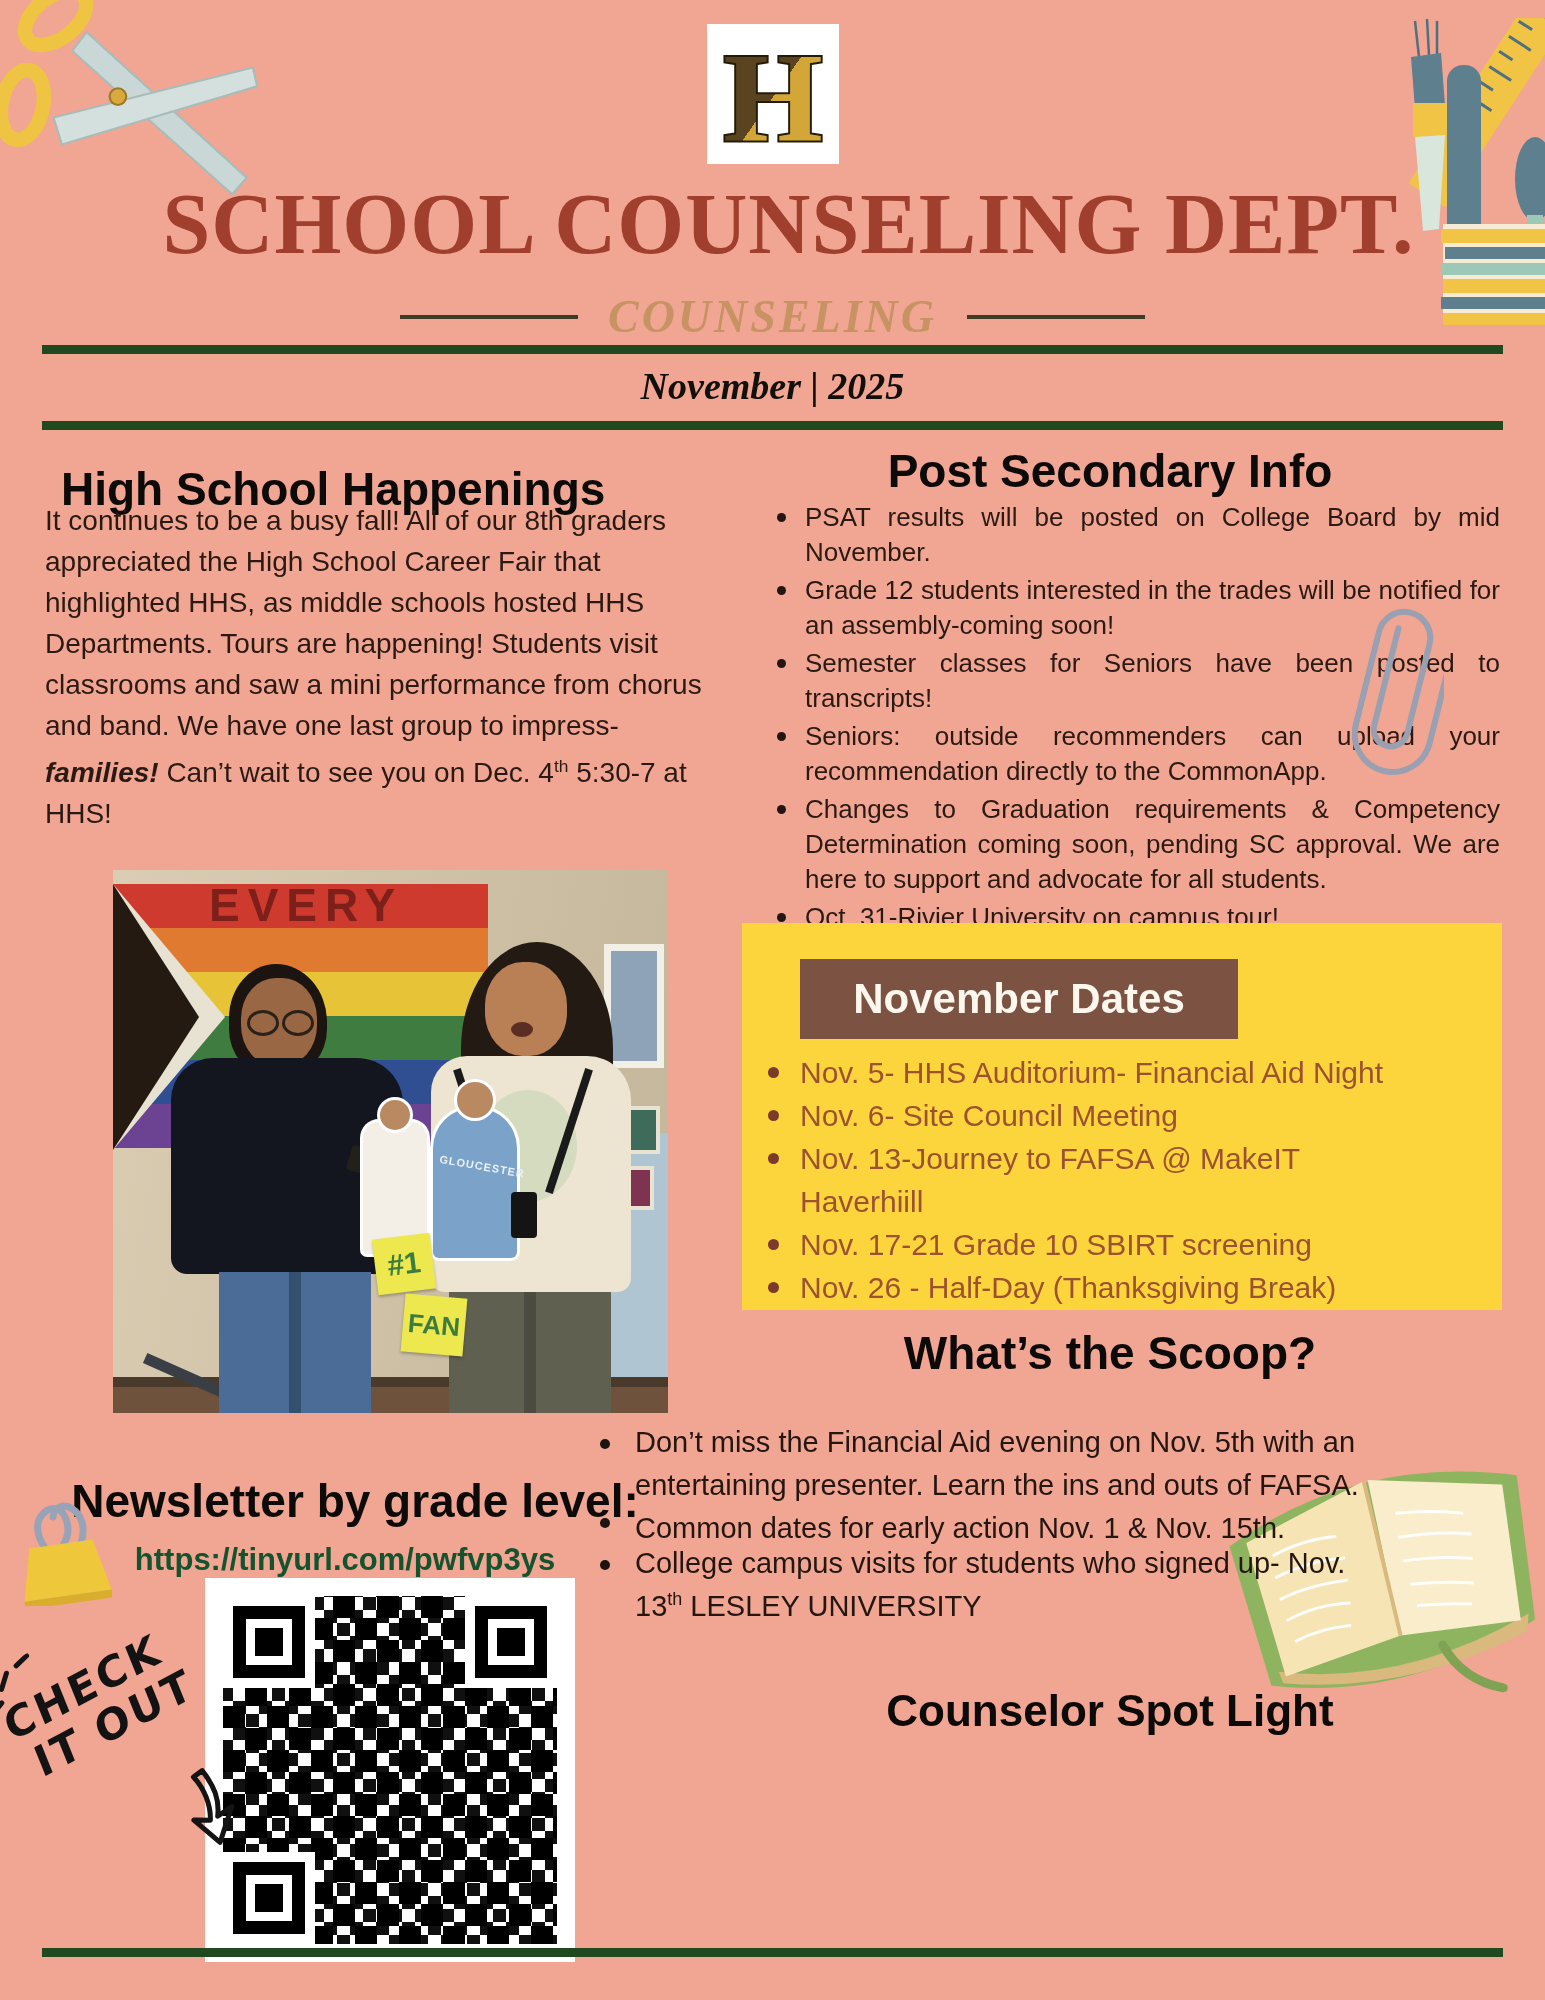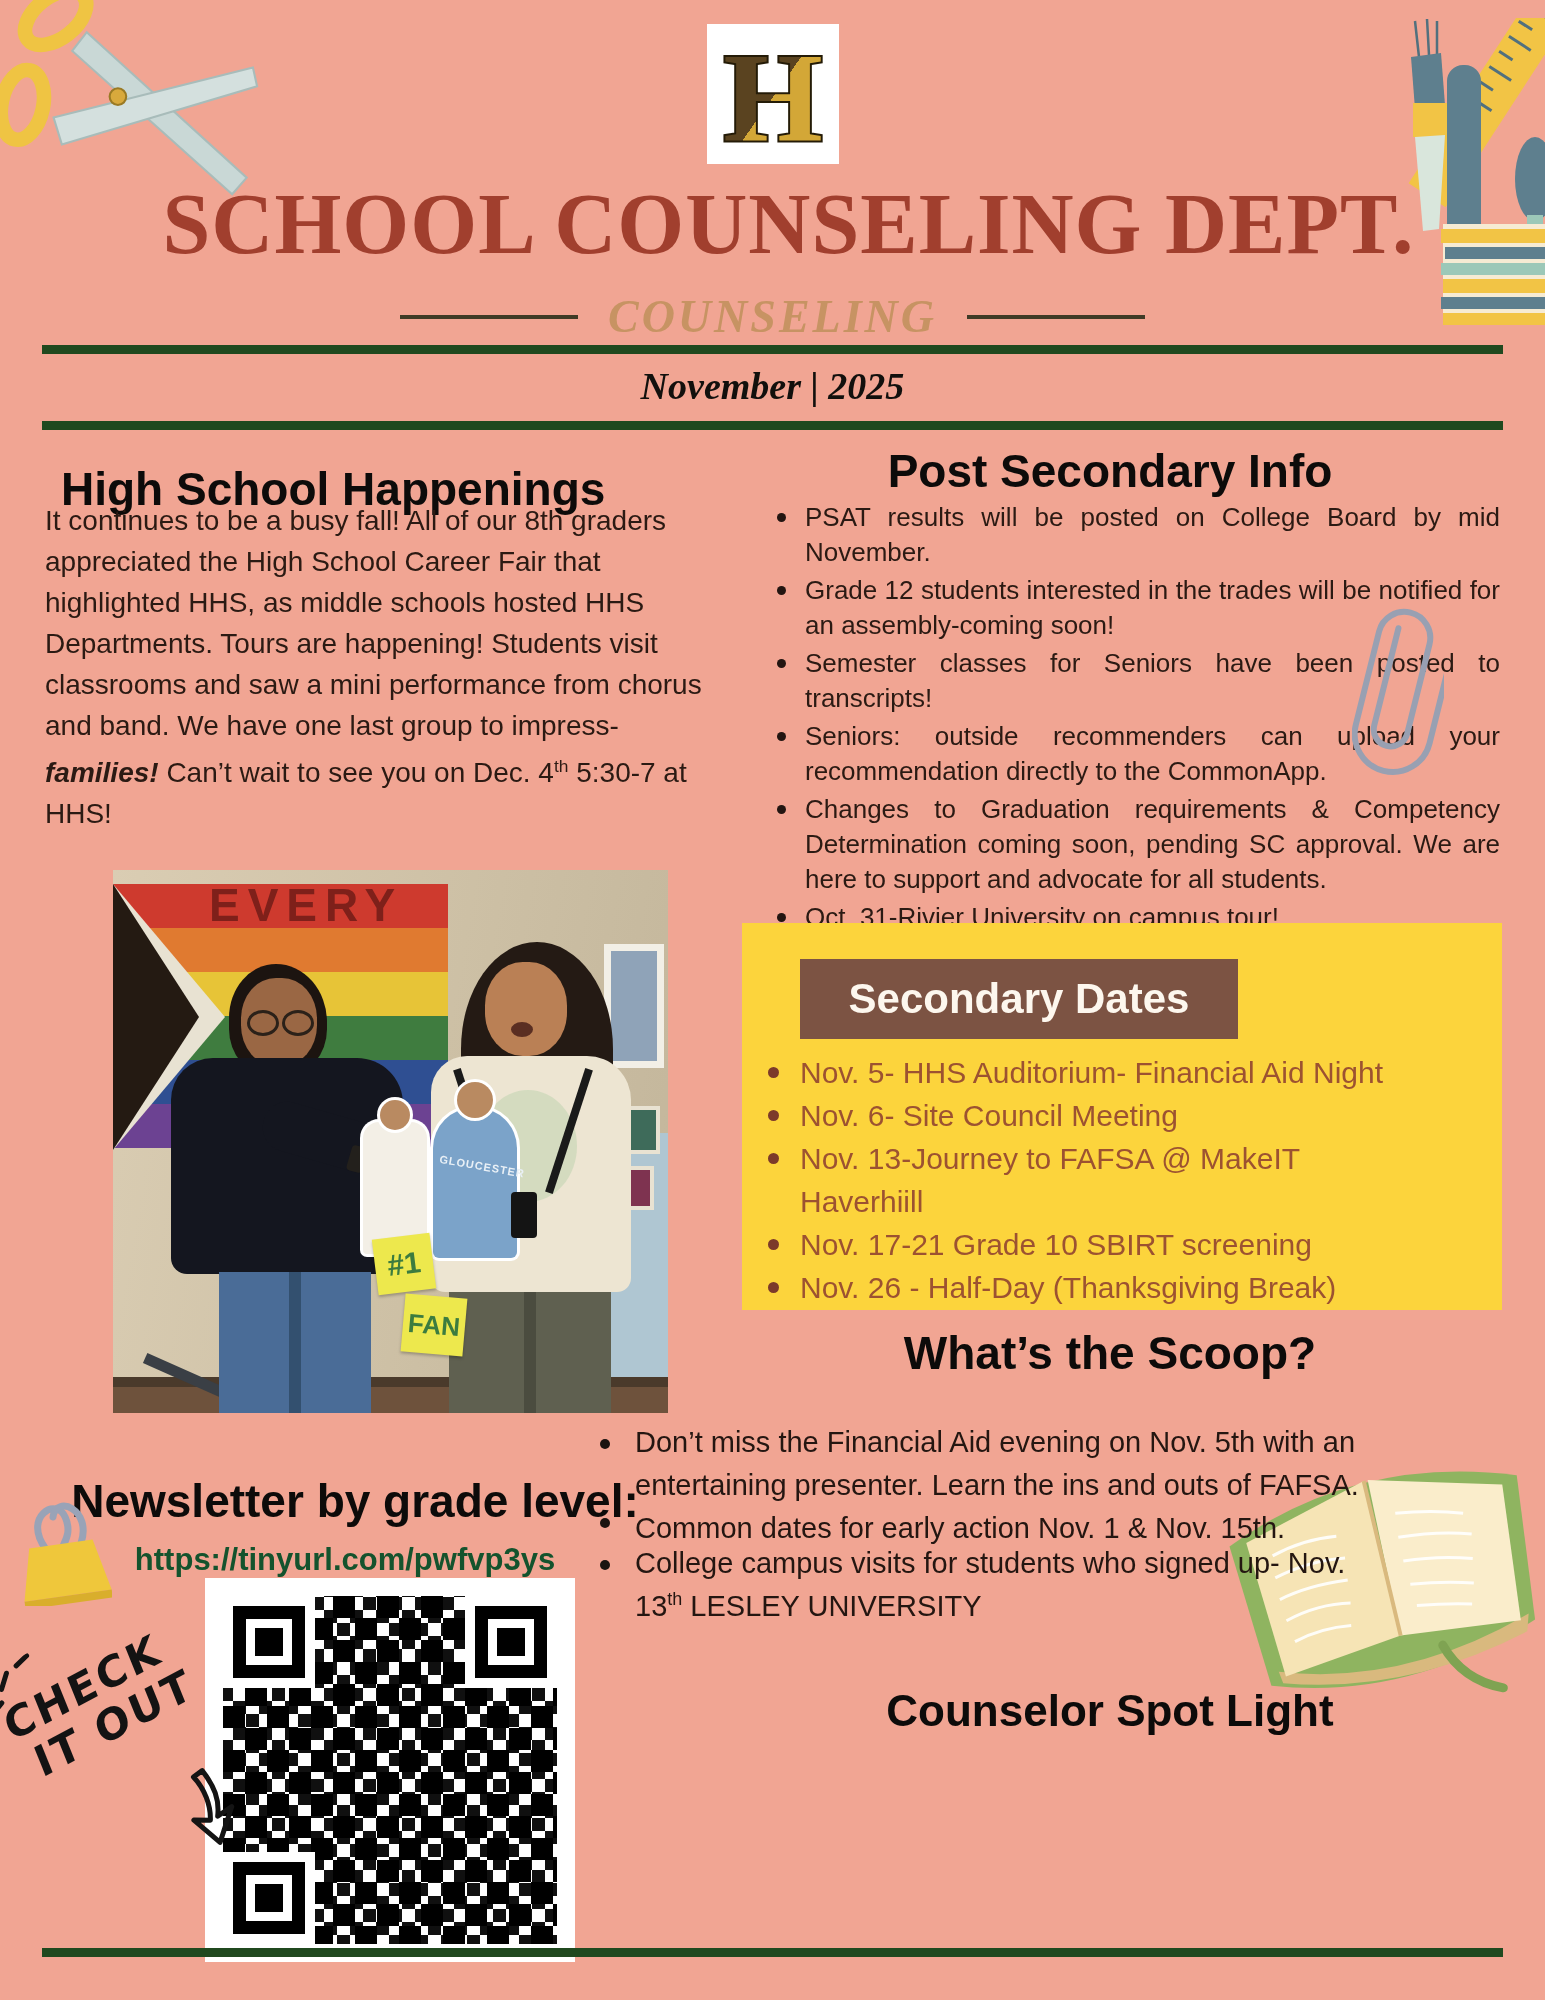--- a/index.html
+++ b/index.html
@@ -29,21 +29,21 @@
   sup{vertical-align:super;font-size:62%;}
 
   
   .photo{position:absolute;left:113px;top:870px;width:555px;height:543px;overflow:hidden;z-index:1;}
   .photo *{position:absolute;}
   .ph-wall{inset:0;background:linear-gradient(100deg,#DACDB3,#CCBFA4 60%,#C3B69B);}
   .ph-panel{right:0;bottom:30px;width:110px;height:250px;background:#AFC6D2;}
   .ph-floor{left:0;right:0;bottom:0;height:30px;background:#6E523C;}
   .ph-base{left:0;right:0;bottom:26px;height:10px;background:#4A3A2B;}
   .ph-chair{left:28px;bottom:30px;width:96px;height:11px;background:#3A3F45;transform:rotate(24deg);}
-  .ph-flag{left:0;top:14px;width:335px;height:266px;overflow:hidden;}
+  .ph-flag{left:0;top:14px;width:335px;height:266px;overflow:hidden;padding-left:40px;}
   .ph-stripe{left:0;width:100%;height:44px;}
   .ph-chev-w{left:0;top:0;width:112px;height:100%;background:#E8E2D2;clip-path:polygon(0 0,100% 50%,0 100%);}
   .ph-chev-d{left:0;top:0;width:86px;height:100%;background:#241A12;clip-path:polygon(0 0,100% 50%,0 100%);}
   .ph-word1{left:96px;top:-6px;font-size:46px;font-weight:800;letter-spacing:8px;color:#7E201A;}
   .ph-word2{left:88px;top:176px;font-size:34px;font-weight:800;letter-spacing:6px;color:#E8E4D0;opacity:.85;}
   .ph-frame{right:4px;top:74px;width:46px;height:110px;background:#8FA3B8;border:7px solid #F2EFE6;}
   .ph-sf1{right:8px;top:236px;width:34px;height:40px;background:#3E6B5A;border:4px solid #E8E2D2;}
   .ph-sf2{right:14px;top:296px;width:30px;height:36px;background:#7E3350;border:4px solid #E8E2D2;}
   .pl-hair{left:116px;top:94px;width:98px;height:112px;background:#1C1410;border-radius:48% 52% 42% 42%;}
   .pl-head{left:128px;top:108px;width:76px;height:88px;background:#9A6744;border-radius:46%;}
@@ -292,21 +292,21 @@
   </ul>
 
   <svg class="pclip" viewBox="0 0 90 184">
     <g transform="rotate(14 45 92)">
       <path d="M30 30 V130 a17 17 0 0 0 34 0 V38 a26 26 0 0 0 -52 0 V134 a38 38 0 0 0 76 0 V46" fill="none" stroke="#98A0B2" stroke-width="6" stroke-linecap="round"></path>
     </g>
   </svg>
 
   <div class="dates-box">
     <div class="dates-head">
-      <span>Secondary Dates</span>
+      <span>November Dates</span>
     </div>
     <ul class="dates-list">
       <li><span>Nov. 5- HHS Auditorium- Financial Aid Night</span></li>
       <li><span>Nov. 6- Site Council Meeting</span></li>
       <li><span>Nov. 13-Journey to FAFSA @ MakeIT Haverhiill</span></li>
       <li><span>Nov. 17-21 Grade 10 SBIRT screening</span></li>
       <li><span>Nov. 26 - Half-Day (Thanksgiving Break)</span></li>
     </ul>
   </div>
 

